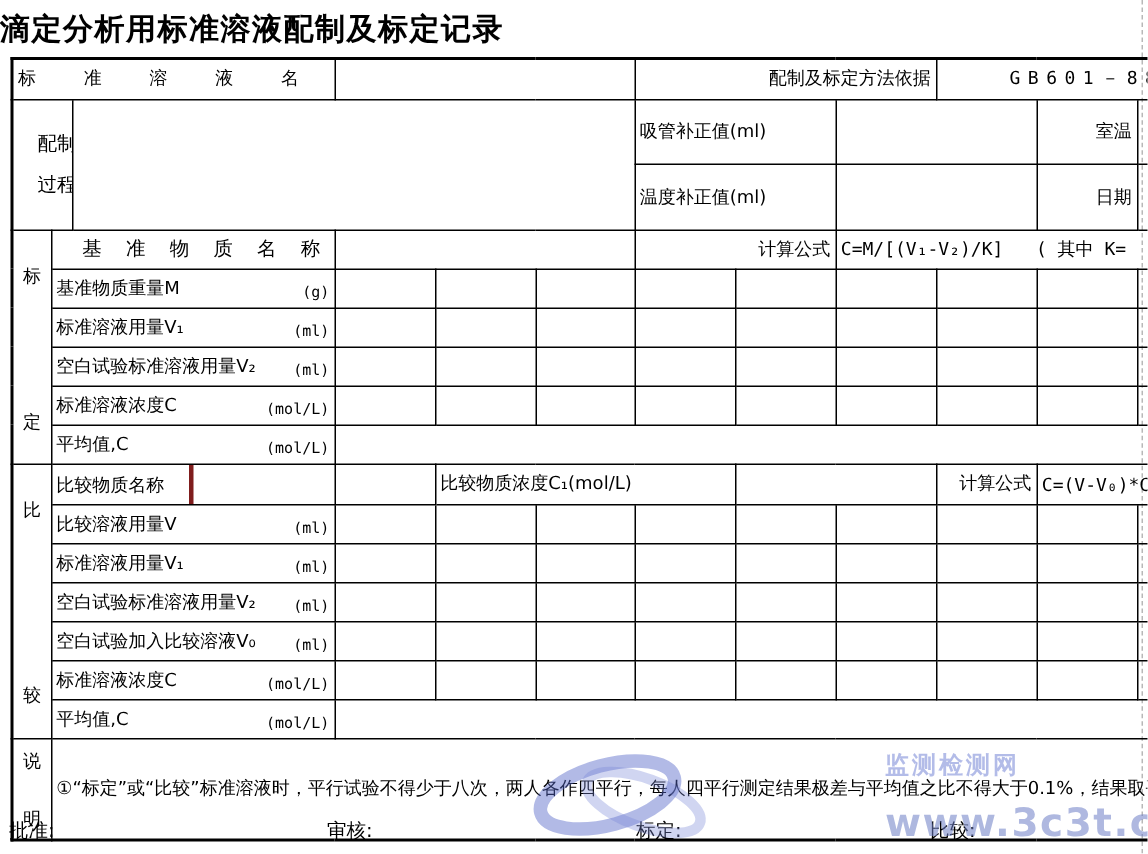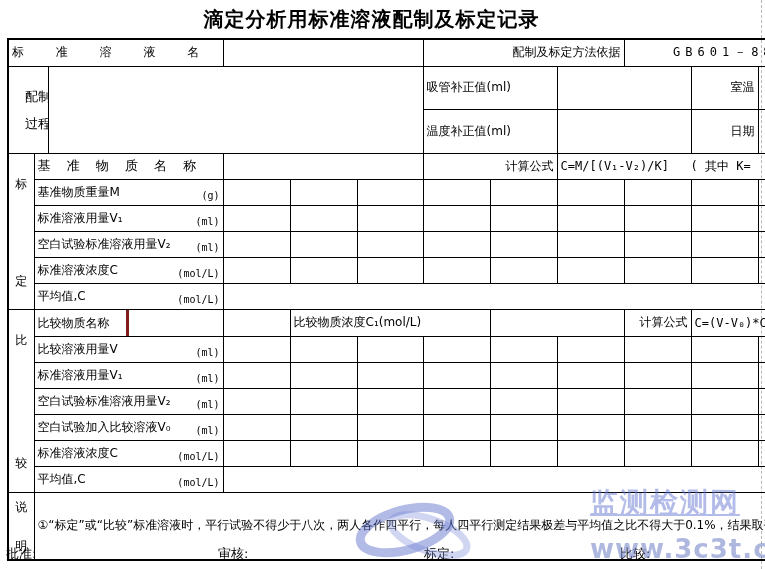--- a/index.html
+++ b/index.html
@@ -1,44 +1,44 @@
 <!DOCTYPE html>
 <html><head>
 <meta charset="utf-8">
 <style>
   html, body { margin: 0; padding: 0; background: #ffffff; }
   body { width: 765px; height: 569px; position: relative; overflow: hidden;
          font-family: "DejaVu Sans", "Liberation Sans", sans-serif; color: #000; }
   .right-dash { position: absolute; left: 761px; top: 0; width: 0; height: 569px;
                 border-left: 1px dashed #b8b8b8; }
-  .title { position: absolute; left: 0; top: 6px; width: 743px; text-align: center;
+  .title { position: absolute; left: 0; top: 6px; width: 743px; 
            font-family: "DejaVu Serif", "Liberation Serif", serif; font-weight: bold;
            font-size: 20px; letter-spacing: 1px; }
   table.form { position: absolute; left: 7px; top: 38px; width: 751px;
                border-collapse: collapse; table-layout: fixed;
                border: 2px solid #000; }
   table.form td { border: 1px solid #000; padding: 0 3px; font-size: 12px;
                   height: 25px; overflow: hidden; white-space: nowrap; vertical-align: middle; }
   .center { text-align: right; }
   .spaced { letter-spacing: 14px; text-align: center; }
-  .spaced2 { letter-spacing: 6px; text-align: left; margin-left: 28px; }
+  .spaced2 { letter-spacing: 6px; text-align: right; margin-left: 28px; }
   .gb { letter-spacing: 5px; text-align: center; font-family: "DejaVu Sans Mono", "Liberation Mono", monospace; }
   .mono { font-family: "DejaVu Sans Mono", "Liberation Mono", monospace; font-size: 11px; }
   .lbl { display: flex; justify-content: space-between; align-items: flex-end; }
   .lbl .unit { font-family: "DejaVu Sans Mono", "Liberation Mono", monospace; font-size: 10px; }
   .side { text-align: center; vertical-align: middle; font-size: 13px; padding: 0; }
   .side-stack { display: flex; flex-direction: column; justify-content: space-between; align-items: center; height: 100%; }
   td.notes { white-space: normal; font-size: 11.5px; line-height: 13.5px; padding: 2px 4px; height: auto; }
   .footer { position: absolute; top: 545px; left: 0; width: 765px; font-size: 13px; }
   .footer span { position: absolute; }
   .watermark { position: absolute; left: 345px; top: 495px; width: 300px; height: 70px; pointer-events: none; }
   .wm-text { position: absolute; left: 590px; top: 534px; font-size: 26px; font-weight: bold;
              color: #6d7fc6; opacity: 0.55; letter-spacing: 1px; }
-  .wm-cn { position: absolute; left: 590px; top: 484px; font-size: 28px; font-weight: bold;
-           color: #6a7bd2; opacity: 0.5; letter-spacing: 2px; text-decoration: underline; }
+  .wm-cn { position: absolute; left: 590px; top: 500px; font-size: 16px; font-weight: bold;
+           color: #6a7bd2; opacity: 0.5; letter-spacing: 2px; }
 </style>
 </head>
 <body>
 
 <div class="right-dash"></div>
 
 <div class="title">滴定分析用标准溶液配制及标定记录</div>
 
 <table class="form">
   <colgroup>

